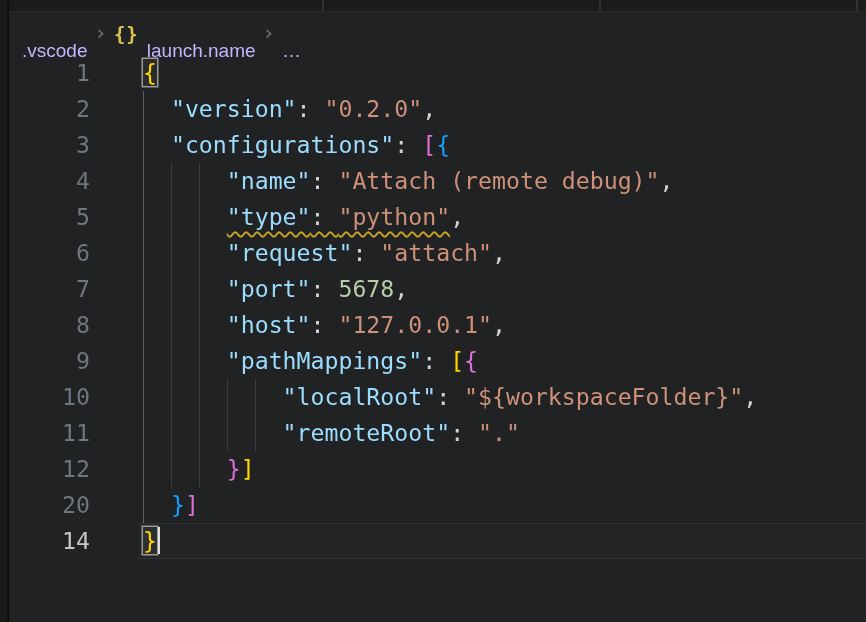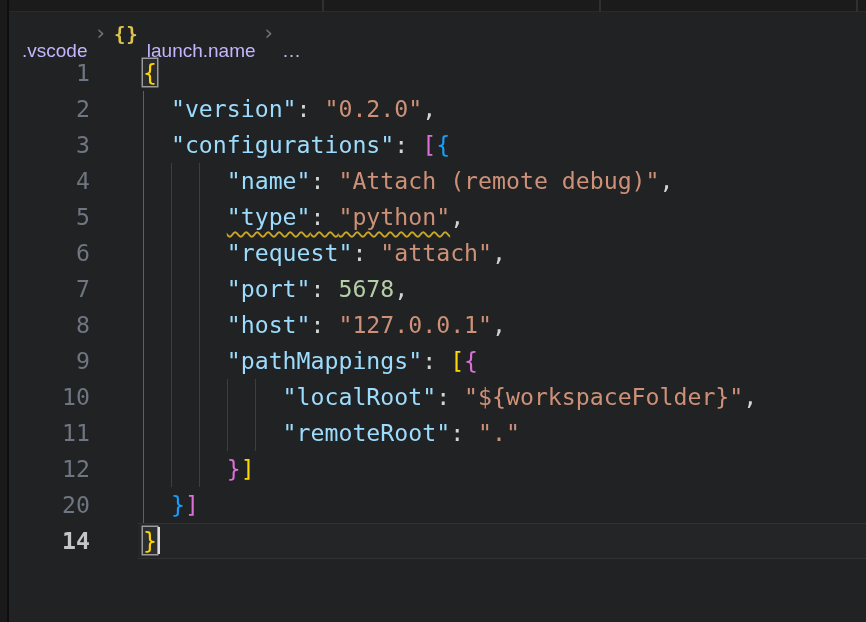--- a/index.html
+++ b/index.html
@@ -38,21 +38,21 @@
     color: #dcc44f; font-family: "DejaVu Sans Mono", monospace;
     font-size: 19px; font-weight: bold; margin-right: 8px; letter-spacing: 1px;
   }
   
   #code-area { position: absolute; left: 11px; top: 55px; right: 0; }
   .line { position: relative; height: 36px; line-height: 36px; font-size: 23.2px; white-space: pre; }
   .ln {
     position: absolute; left: 0; top: 0; width: 79px; text-align: right;
     color: #6e7681; user-select: none;
   }
-  .line.current .ln { color: #c6c6c6; font-weight: bold; }
+  .line.current .ln { color: #c6c6c6; }
   .code { position: absolute; left: 132px; top: 0; }
   .guide { position: absolute; top: 0; width: 1px; height: 36px; background: #3e3e3e; }
   .guide.active { background: #5f5f5f; }
   .line-highlight {
     position: absolute; left: 127px; right: 0; top: 0; height: 36px;
     border-top: 1px solid #313131; border-bottom: 1px solid #313131;
     background: rgba(255,255,255,0.015);
   }
   
   .tok { }

